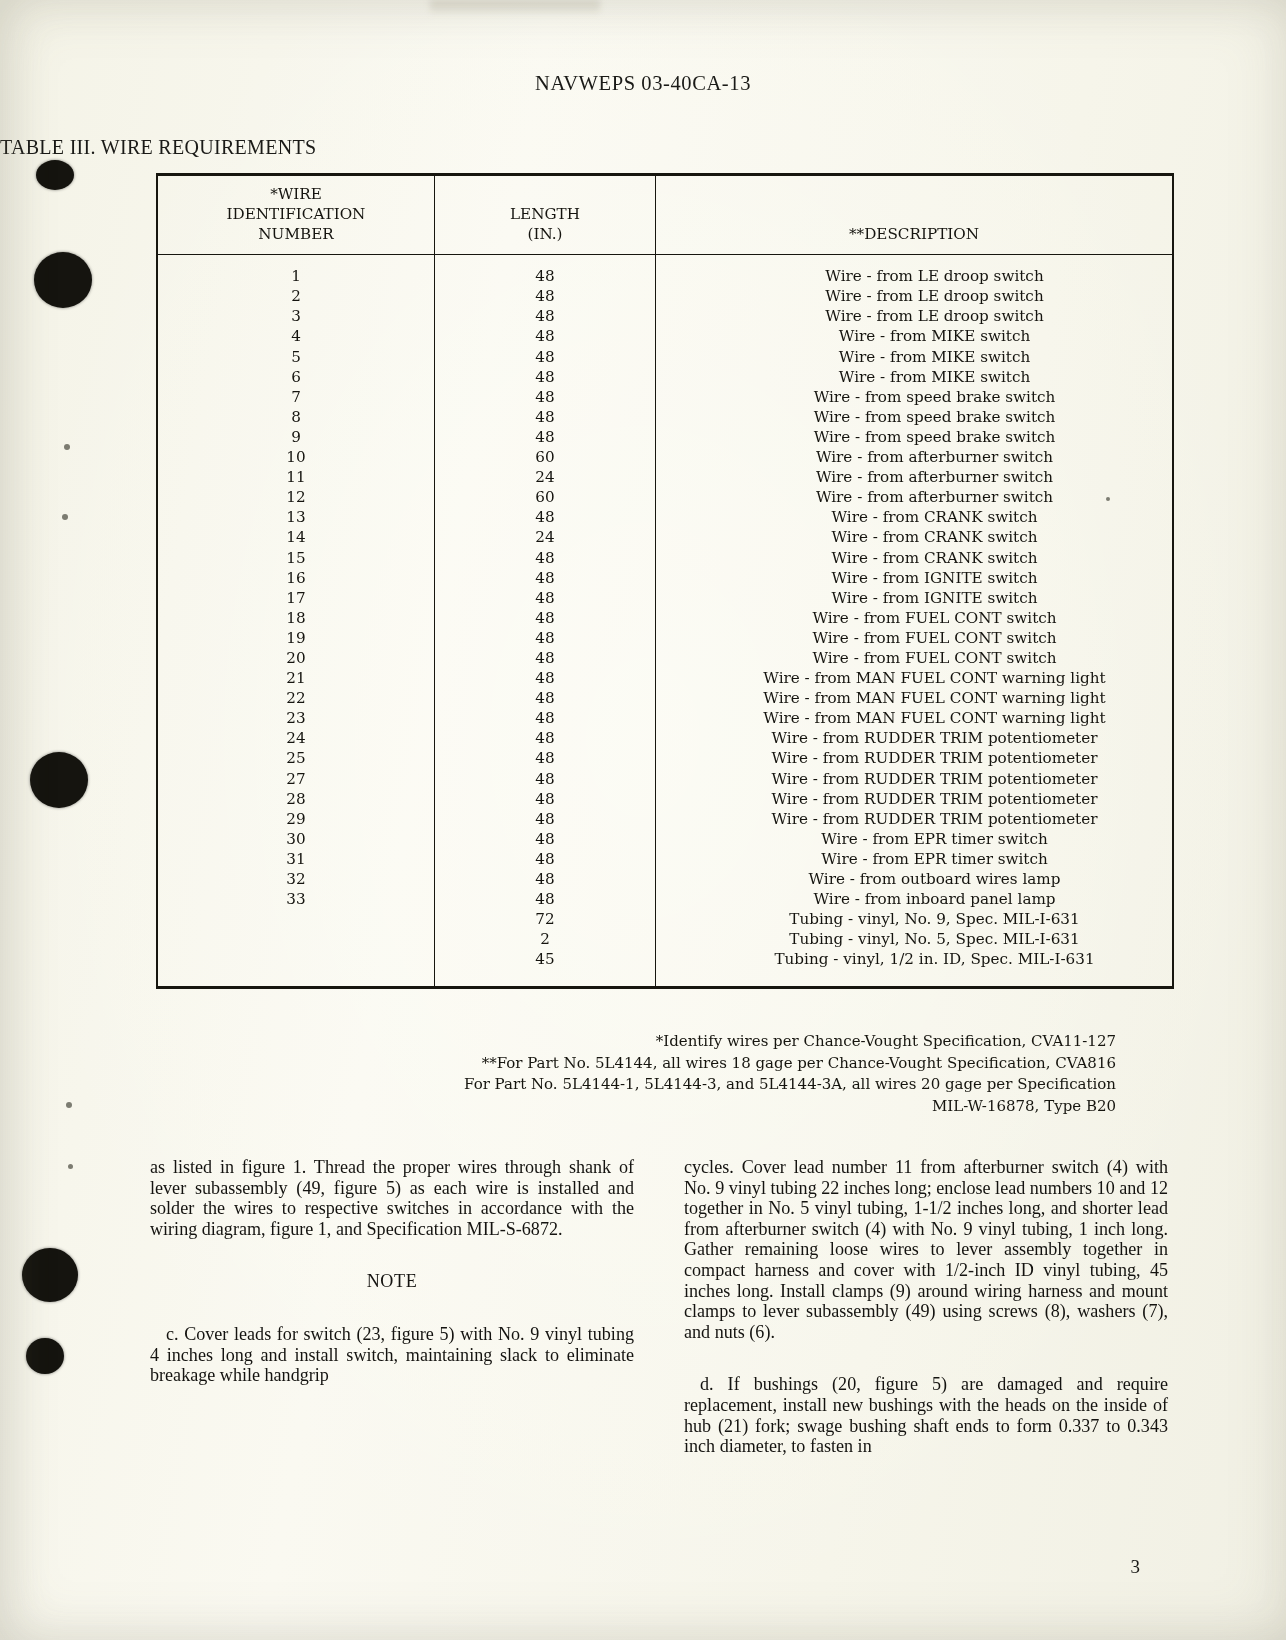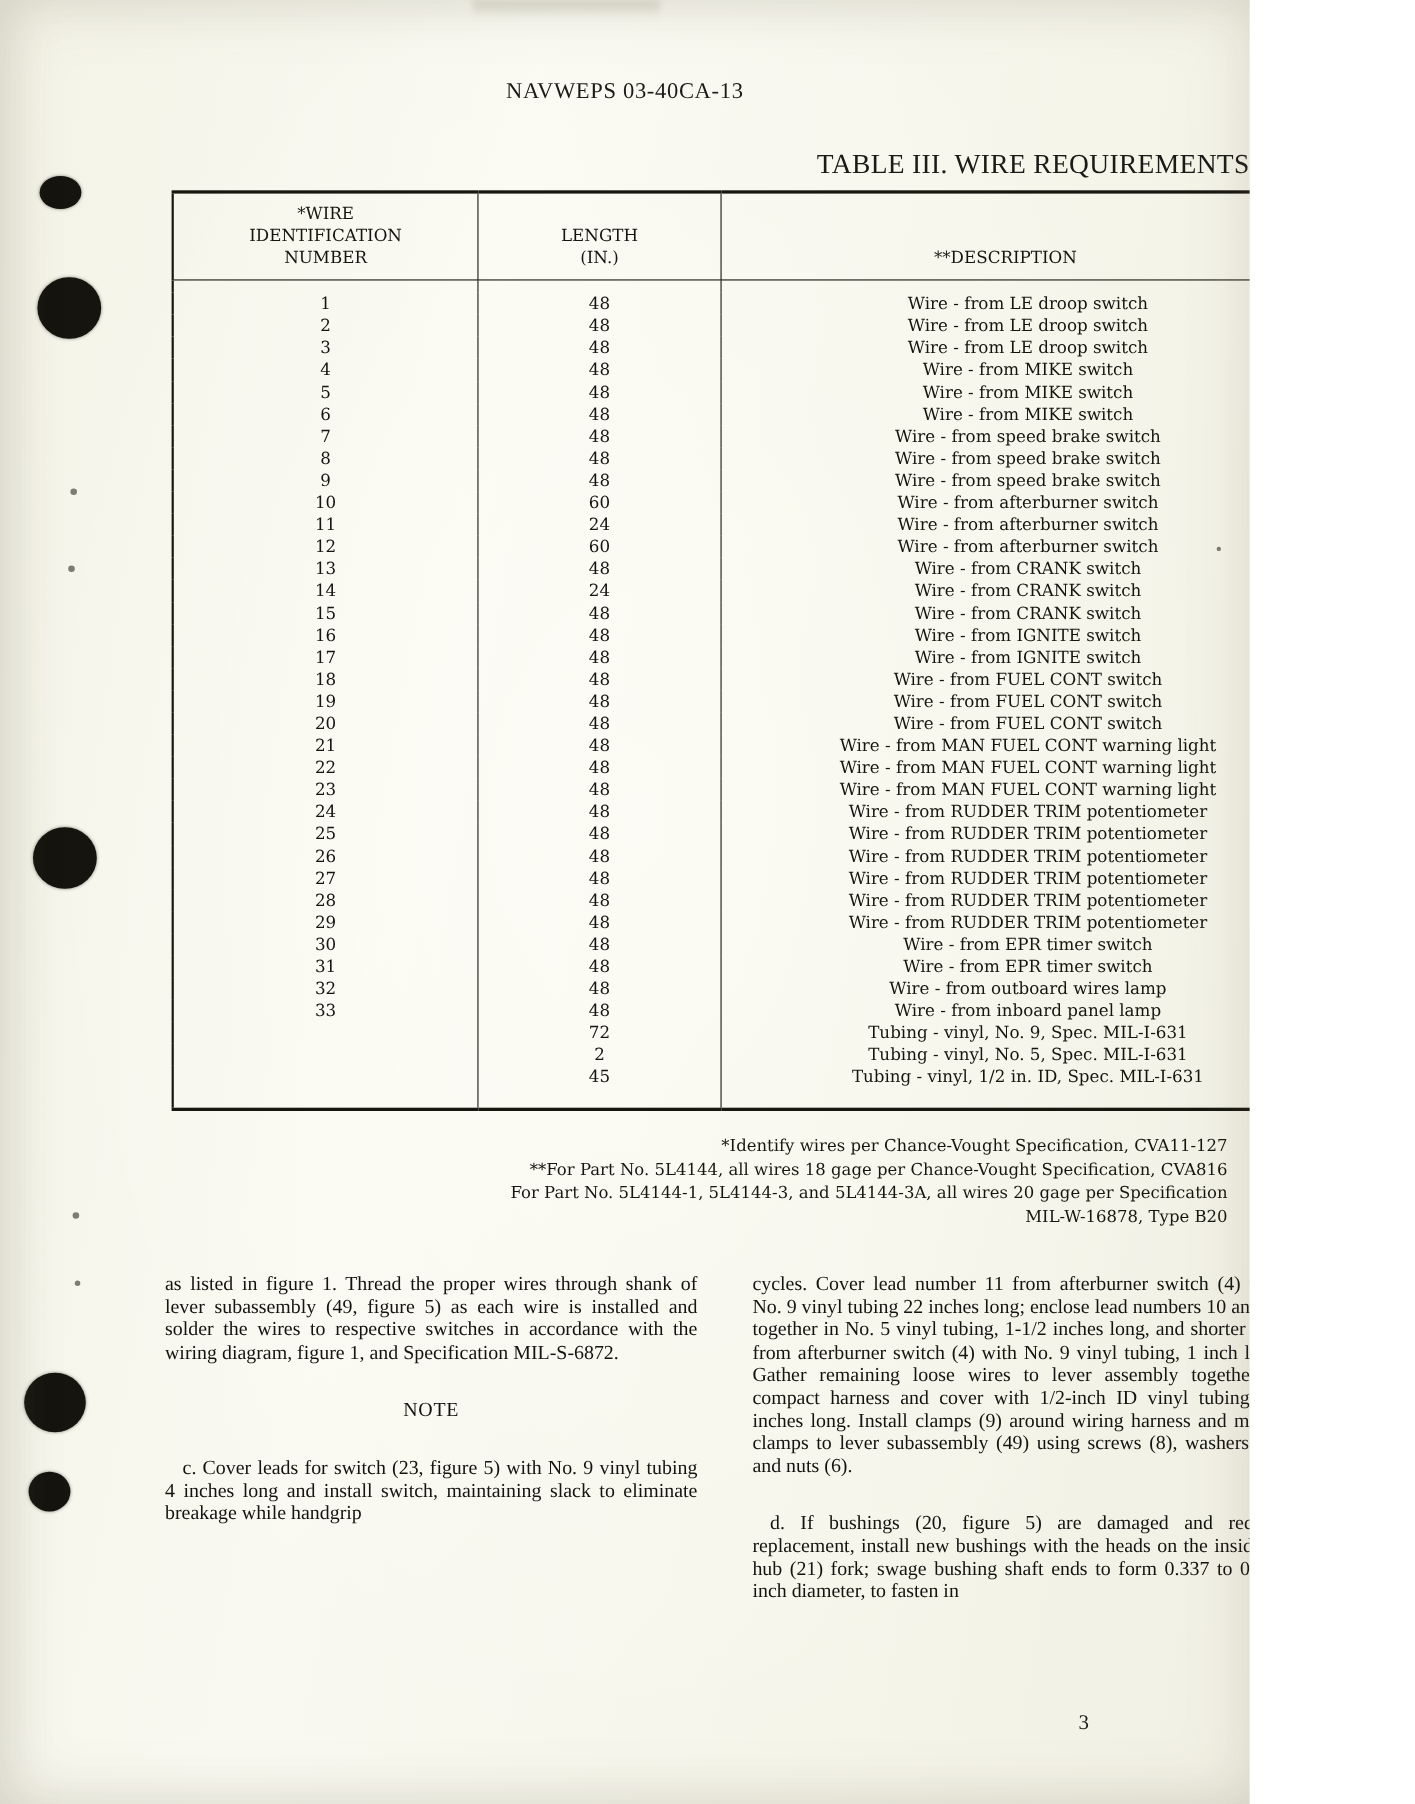--- a/index.html
+++ b/index.html
@@ -2,21 +2,21 @@
 <html><head>
 <meta charset="utf-8">
 <style>
   html, body {
     margin: 0;
     padding: 0;
     background: #ffffff;
   }
   .page {
     position: relative;
-    width: 1136px;
+    width: 1286px;
     height: 1640px;
     background: #f7f6ee;
     overflow: hidden;
     font-family: "Liberation Serif", "DejaVu Serif", serif;
     color: #1a1a17;
   }
   
   .paper-tint {
     position: absolute;
     inset: 0;
@@ -55,22 +55,22 @@
     top: 72px;
     left: 0; right: 0;
     text-align: center;
     font-size: 20.5px;
     letter-spacing: 0.6px;
   }
   .table-caption {
     position: absolute;
     top: 136px;
     left: 0; right: 0;
-    text-align: right;
-    font-size: 25px;
+    text-align: left;
+    font-size: 20px;
     letter-spacing: 0.3px;
   }
 
   
   .wire-table-wrap {
     position: absolute;
     left: 156px;
     top: 173px;
     width: 1018px;
   }
@@ -342,25 +342,20 @@
             <td class="c1">24</td>
             <td class="c2">48</td>
             <td class="c3">Wire  -  from RUDDER TRIM potentiometer</td>
           </tr>
           <tr>
             <td class="c1">25</td>
             <td class="c2">48</td>
             <td class="c3">Wire  -  from RUDDER TRIM potentiometer</td>
           </tr>
           <tr>
-            <td class="c1">26</td>
-            <td class="c2">48</td>
-            <td class="c3">Wire  -  from RUDDER TRIM potentiometer</td>
-          </tr>
-          <tr>
             <td class="c1">27</td>
             <td class="c2">48</td>
             <td class="c3">Wire  -  from RUDDER TRIM potentiometer</td>
           </tr>
           <tr>
             <td class="c1">28</td>
             <td class="c2">48</td>
             <td class="c3">Wire  -  from RUDDER TRIM potentiometer</td>
           </tr>
           <tr>

